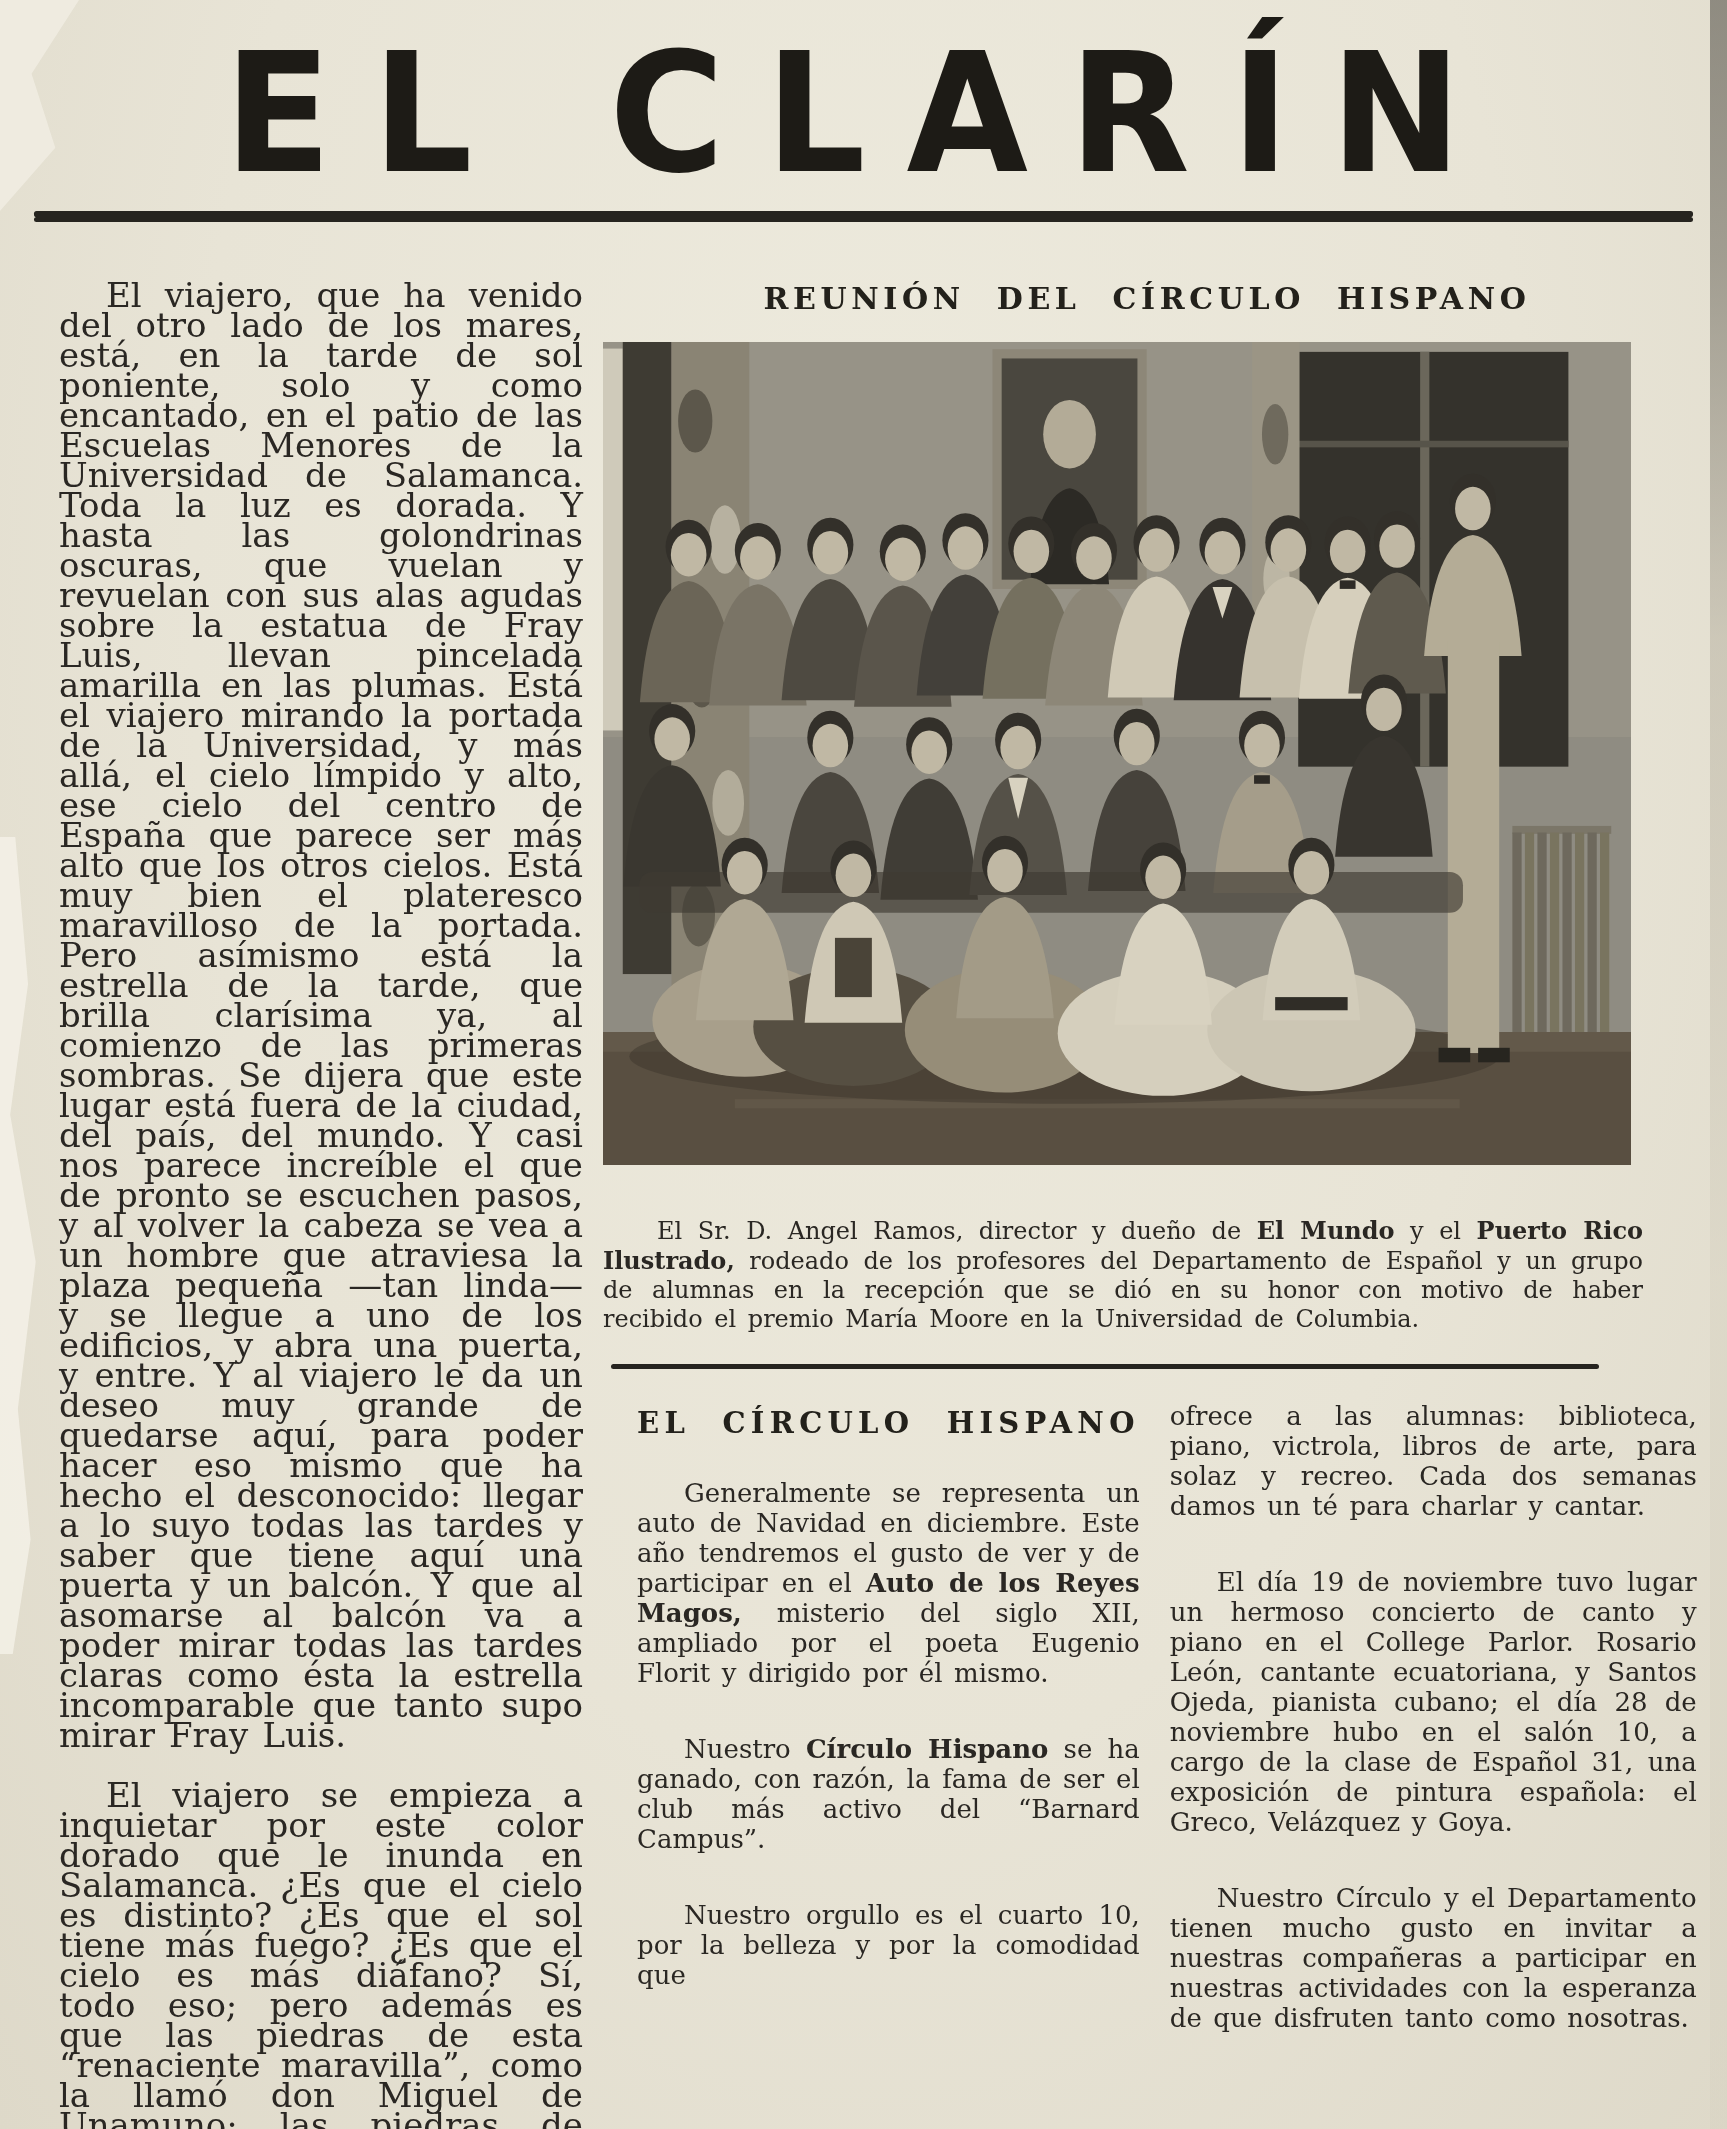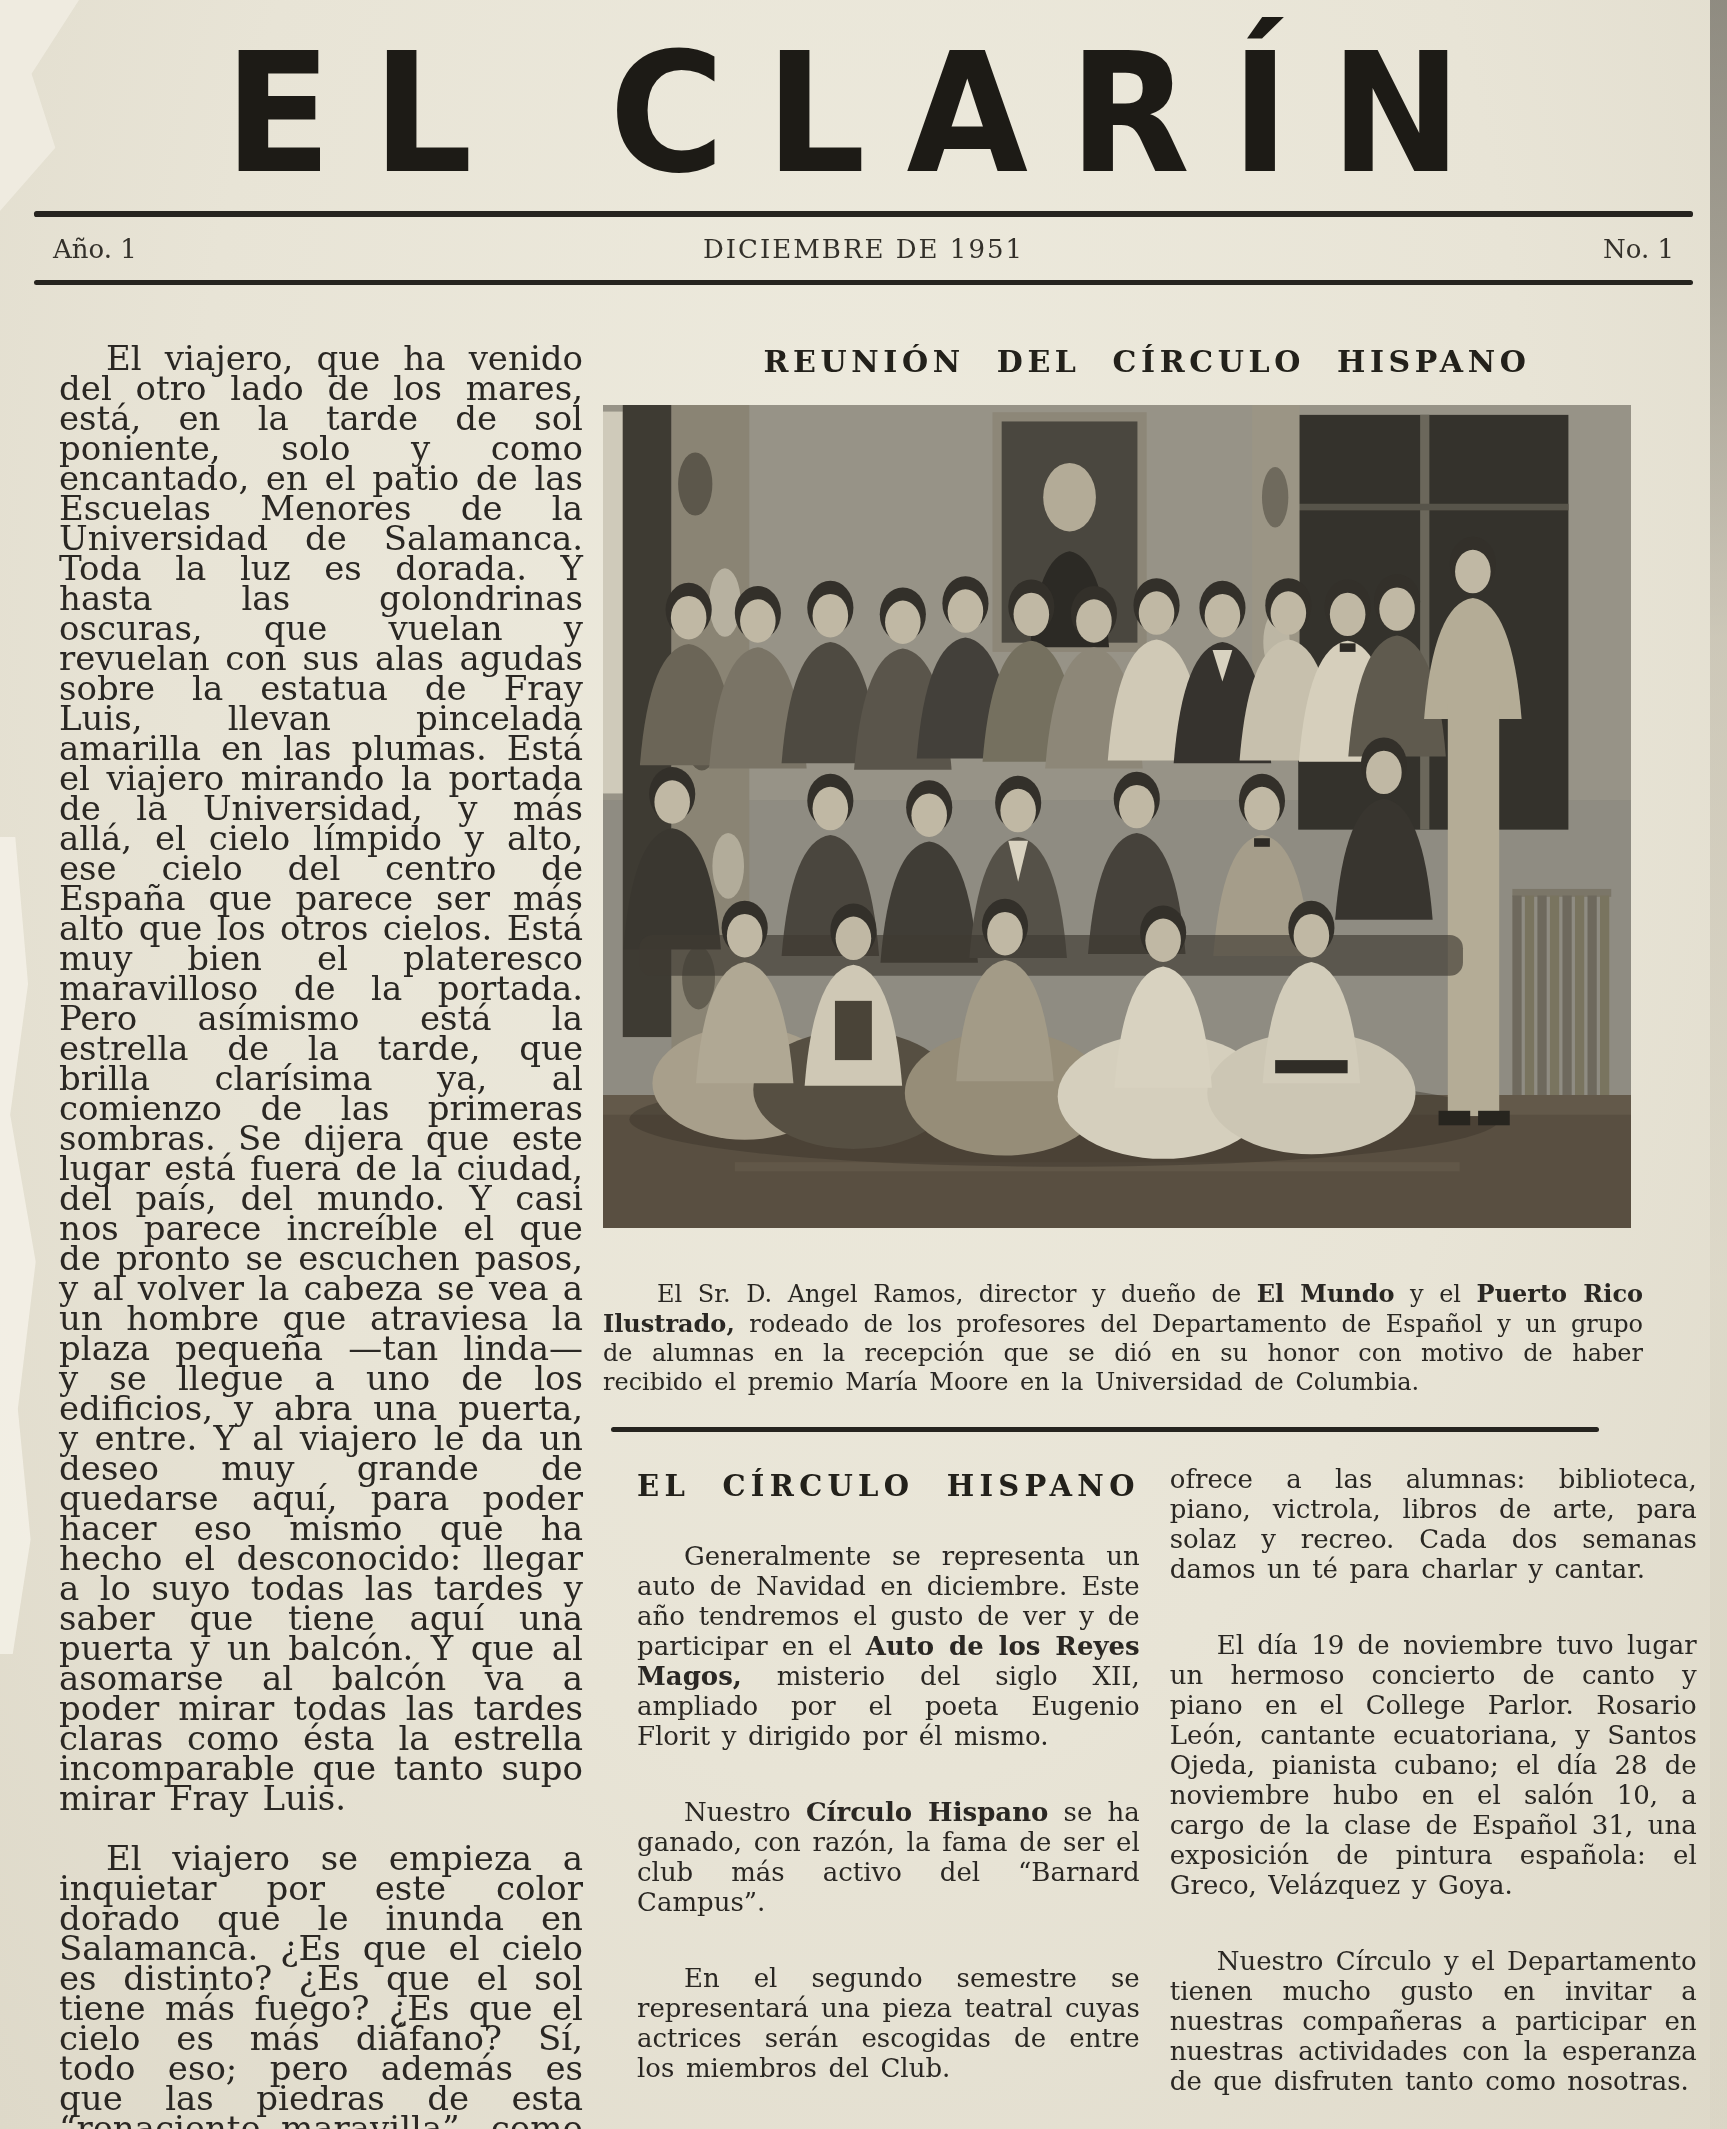--- a/index.html
+++ b/index.html
@@ -112,25 +112,20 @@
 </head>
 <body>
 
 <div class="page">
   <div class="torn-top"></div>
   <div class="torn-left"></div>
 
   <header>
     <h1 class="masthead">EL CLARÍN</h1>
     <div class="rule top"></div>
-    <div class="dateline">
-      <span>Año. 1</span>
-      <span class="center">DICIEMBRE DE 1951</span>
-      <span>No. 1</span>
-    </div>
     <div class="rule bottom"></div>
   </header>
 
   <main class="content">
 
     <section class="col-left">
       <div class="body-text">
         <p>El viajero, que ha venido del otro lado de los mares, está, en la tarde de sol poniente, solo y como encantado, en el patio de las Escuelas Menores de la Universidad de Salamanca. Toda la luz es dorada. Y hasta las golondrinas oscuras, que vuelan y revuelan con sus alas agudas sobre la estatua de Fray Luis, llevan pincelada amarilla en las plumas. Está el viajero mirando la portada de la Universidad, y más allá, el cielo límpido y alto, ese cielo del centro de España que parece ser más alto que los otros cielos. Está muy bien el plateresco maravilloso de la portada. Pero asímismo está la estrella de la tarde, que brilla clarísima ya, al comienzo de las primeras sombras. Se dijera que este lugar está fuera de la ciudad, del país, del mundo. Y casi nos parece increíble el que de pronto se escuchen pasos, y al volver la cabeza se vea a un hombre que atraviesa la plaza pequeña —tan linda— y se llegue a uno de los edificios, y abra una puerta, y entre. Y al viajero le da un deseo muy grande de quedarse aquí, para poder hacer eso mismo que ha hecho el desconocido: llegar a lo suyo todas las tardes y saber que tiene aquí una puerta y un balcón. Y que al asomarse al balcón va a poder mirar todas las tardes claras como ésta la estrella incomparable que tanto supo mirar Fray Luis.</p>
         <p>El viajero se empieza a inquietar por este color dorado que le inunda en Salamanca. ¿Es que el cielo es distinto? ¿Es que el sol tiene más fuego? ¿Es que el cielo es más diáfano? Sí, todo eso; pero además es que las piedras de esta “renaciente maravilla”, como la llamó don Miguel de Unamuno; las piedras de aquí son ellas todas doradas. Por eso su oro sale al aire y se confunde con el oro del sol. Por eso no hay ciudad más dorada que Salamanca. Y por eso el viajero que está de pie junto a la estatua de Fray Luis en el patio de las Escuelas Menores, se halla todo él como en éxtasis, con lágrimas de alegría en los</p>
       </div>
@@ -239,21 +234,20 @@
 
       <p class="caption"><span>El Sr. D. Angel Ramos, director y dueño de </span><b>El Mundo</b><span> y el </span><b>Puerto Rico Ilustrado,</b><span> rodeado de los profesores del Departamento de Español y un grupo de alumnas en la recepción que se dió en su honor con motivo de haber recibido el premio María Moore en la Universidad de Columbia.</span></p>
 
       <div class="divider"></div>
 
       <div class="bottom-cols">
         <div class="bcolA">
           <h3 class="subhead">EL CÍRCULO HISPANO</h3>
           <p><span>Generalmente se representa un auto de Navidad en diciembre. Este año tendremos el gusto de ver y de participar en el </span><b>Auto de los Reyes Magos,</b><span> misterio del siglo XII, ampliado por el poeta Eugenio Florit y dirigido por él mismo.</span></p>
           <p><span>Nuestro </span><b>Círculo Hispano</b><span> se ha ganado, con razón, la fama de ser el club más activo del “Barnard Campus”.</span></p>
-          <p>En el segundo semestre se representará una pieza teatral cuyas actrices serán escogidas de entre los miembros del Club.</p>
           <p>Nuestro orgullo es el cuarto 10, por la belleza y por la comodidad que</p>
         </div>
         <div class="bcolB">
           <p class="no-indent">ofrece a las alumnas: biblioteca, piano, victrola, libros de arte, para solaz y recreo.  Cada dos semanas damos un té para charlar y cantar.</p>
           <p>El día 19 de noviembre tuvo lugar un hermoso concierto de canto y piano en el College Parlor.  Rosario León, cantante ecuatoriana, y Santos Ojeda, pianista cubano;  el día 28 de noviembre hubo en el salón 10, a cargo de la clase de Español 31, una exposición de pintura española: el Greco, Velázquez y Goya.</p>
           <p>Nuestro Círculo y el Departamento tienen mucho gusto en invitar a nuestras compañeras a participar en nuestras actividades con la esperanza de que disfruten tanto como nosotras.</p>
         </div>
       </div>
     </section>
   </main>

